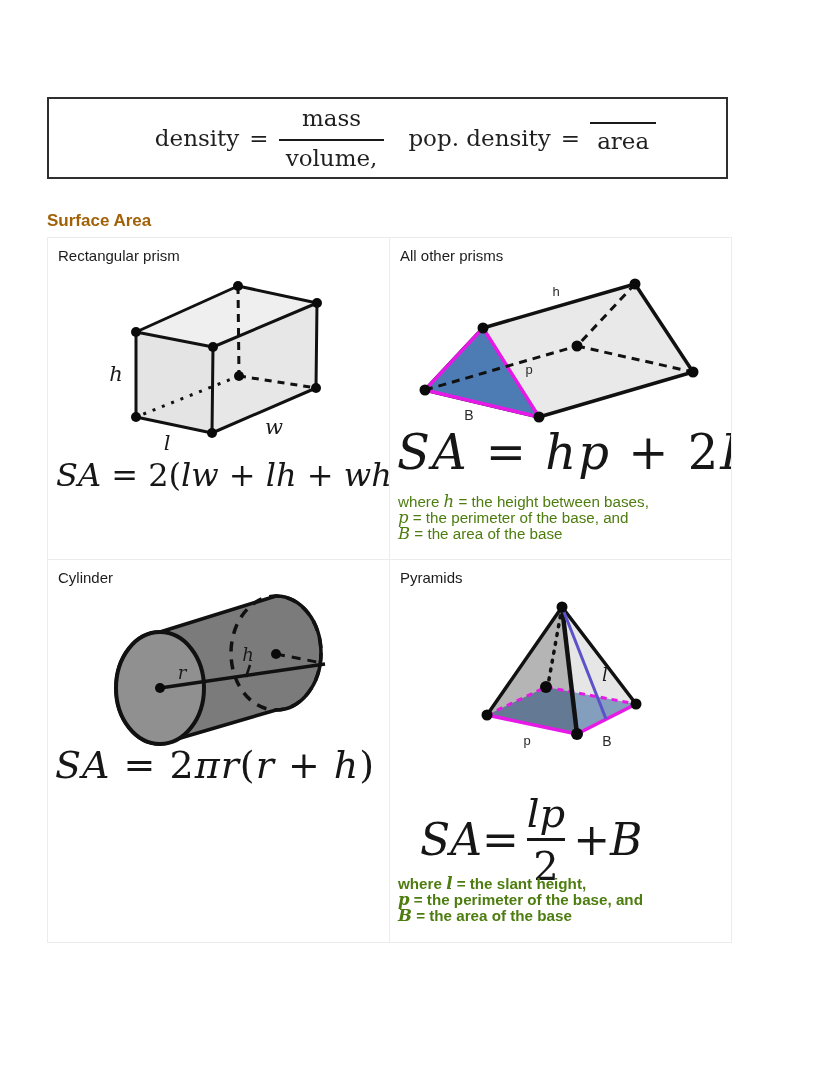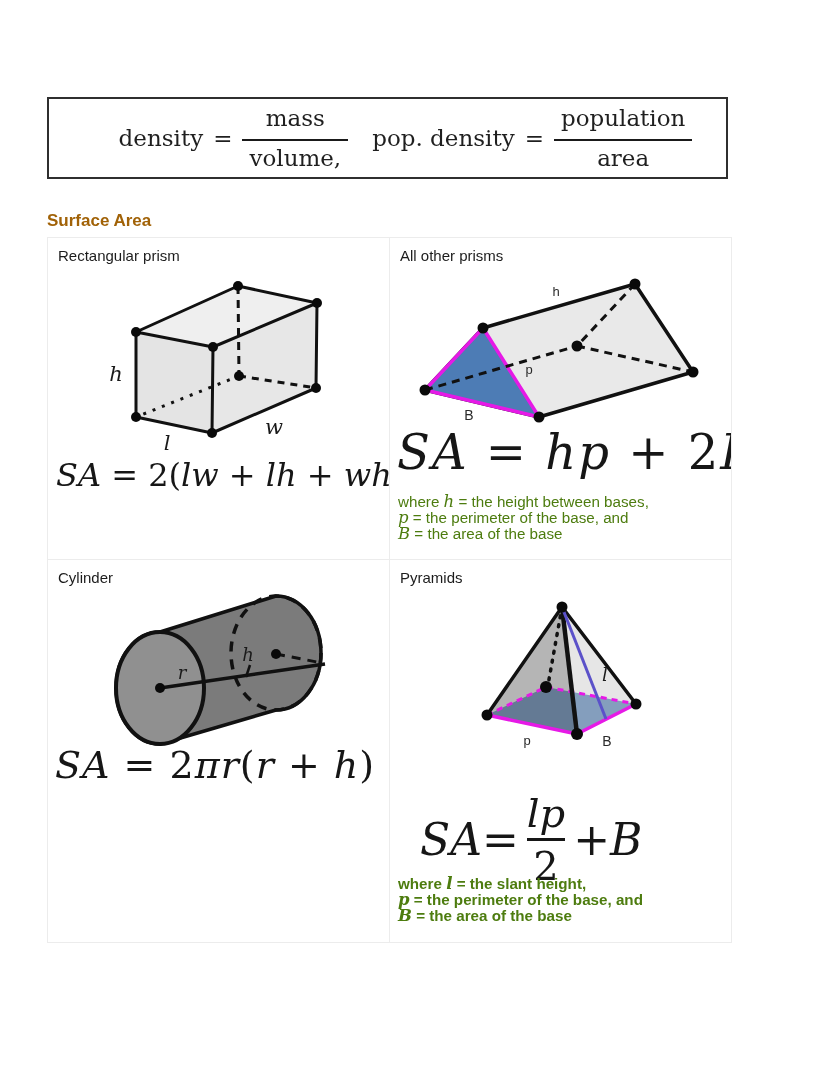--- a/index.html
+++ b/index.html
@@ -53,21 +53,20 @@
     <span>density</span>
     <span class="deq">=</span>
     <span class="frac">
       <span class="num">mass</span>
       <span class="bar"></span>
       <span class="den">volume,</span>
     </span>
     <span class="dgap">pop. density</span>
     <span class="deq">=</span>
     <span class="frac">
-      <span class="num">population</span>
       <span class="bar"></span>
       <span class="den">area</span>
     </span>
   </div>
 </div>
 
 <div class="section-title">Surface Area</div>
 
 <div class="grid">
 

